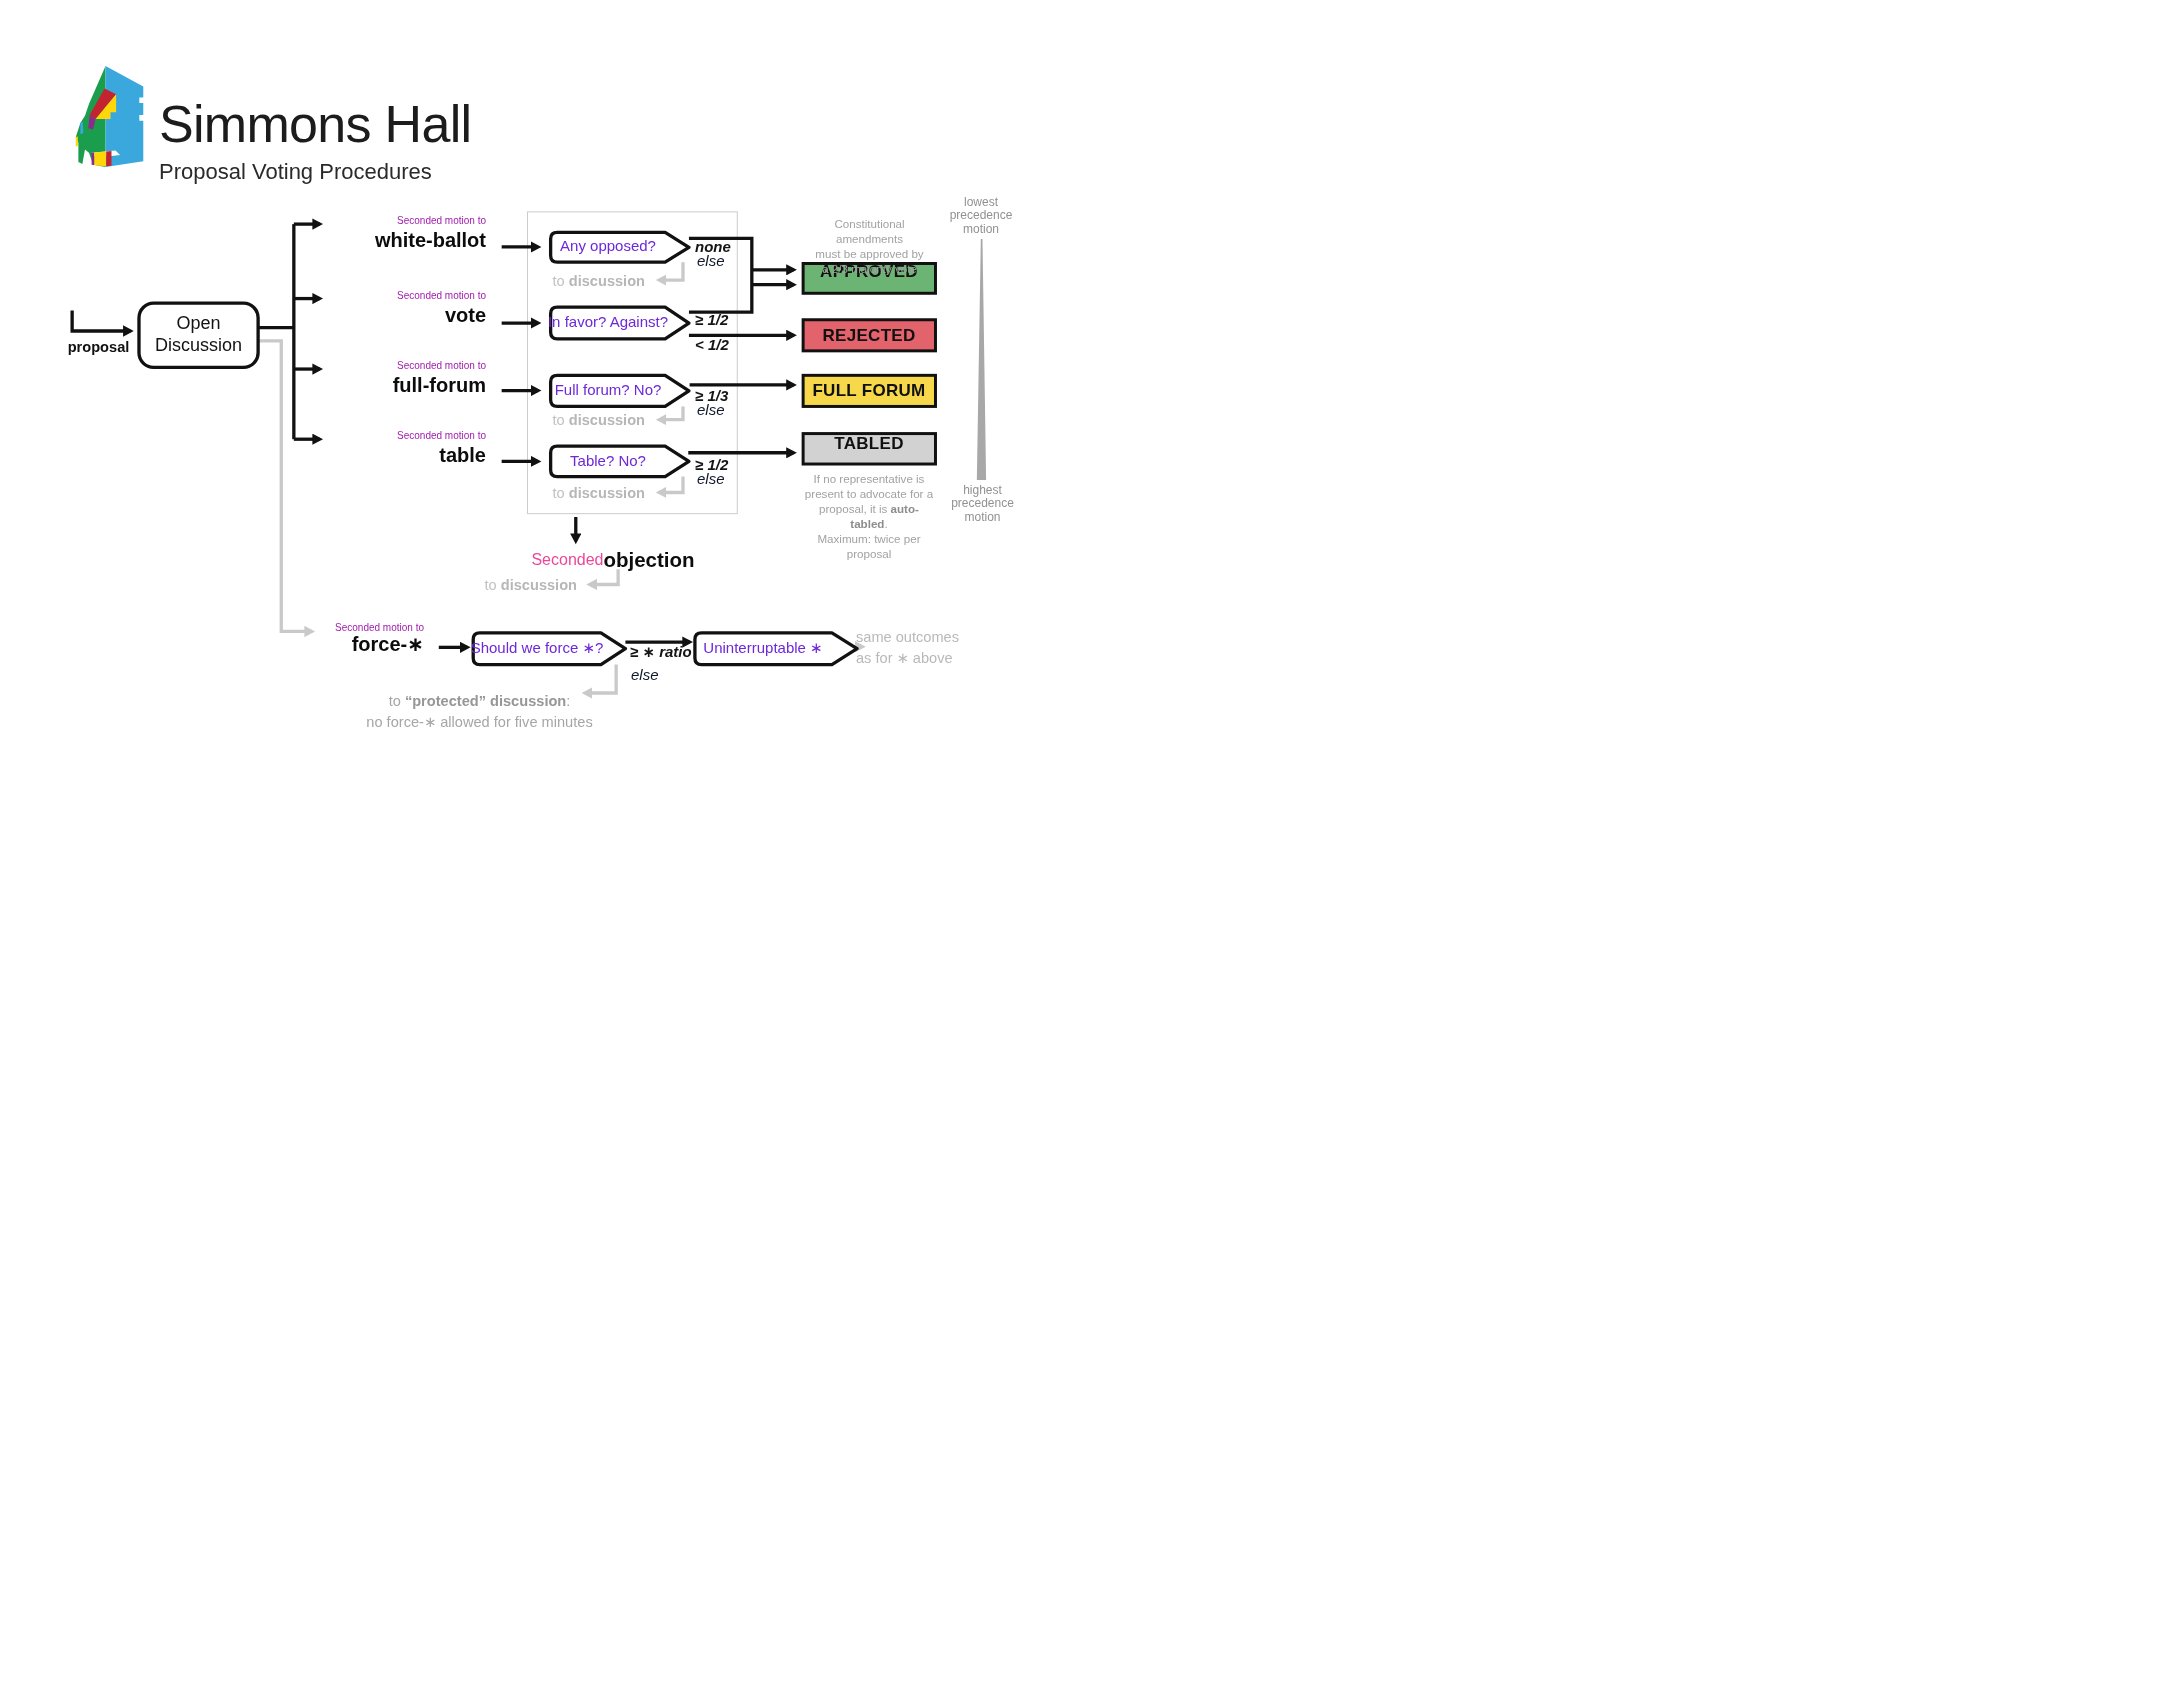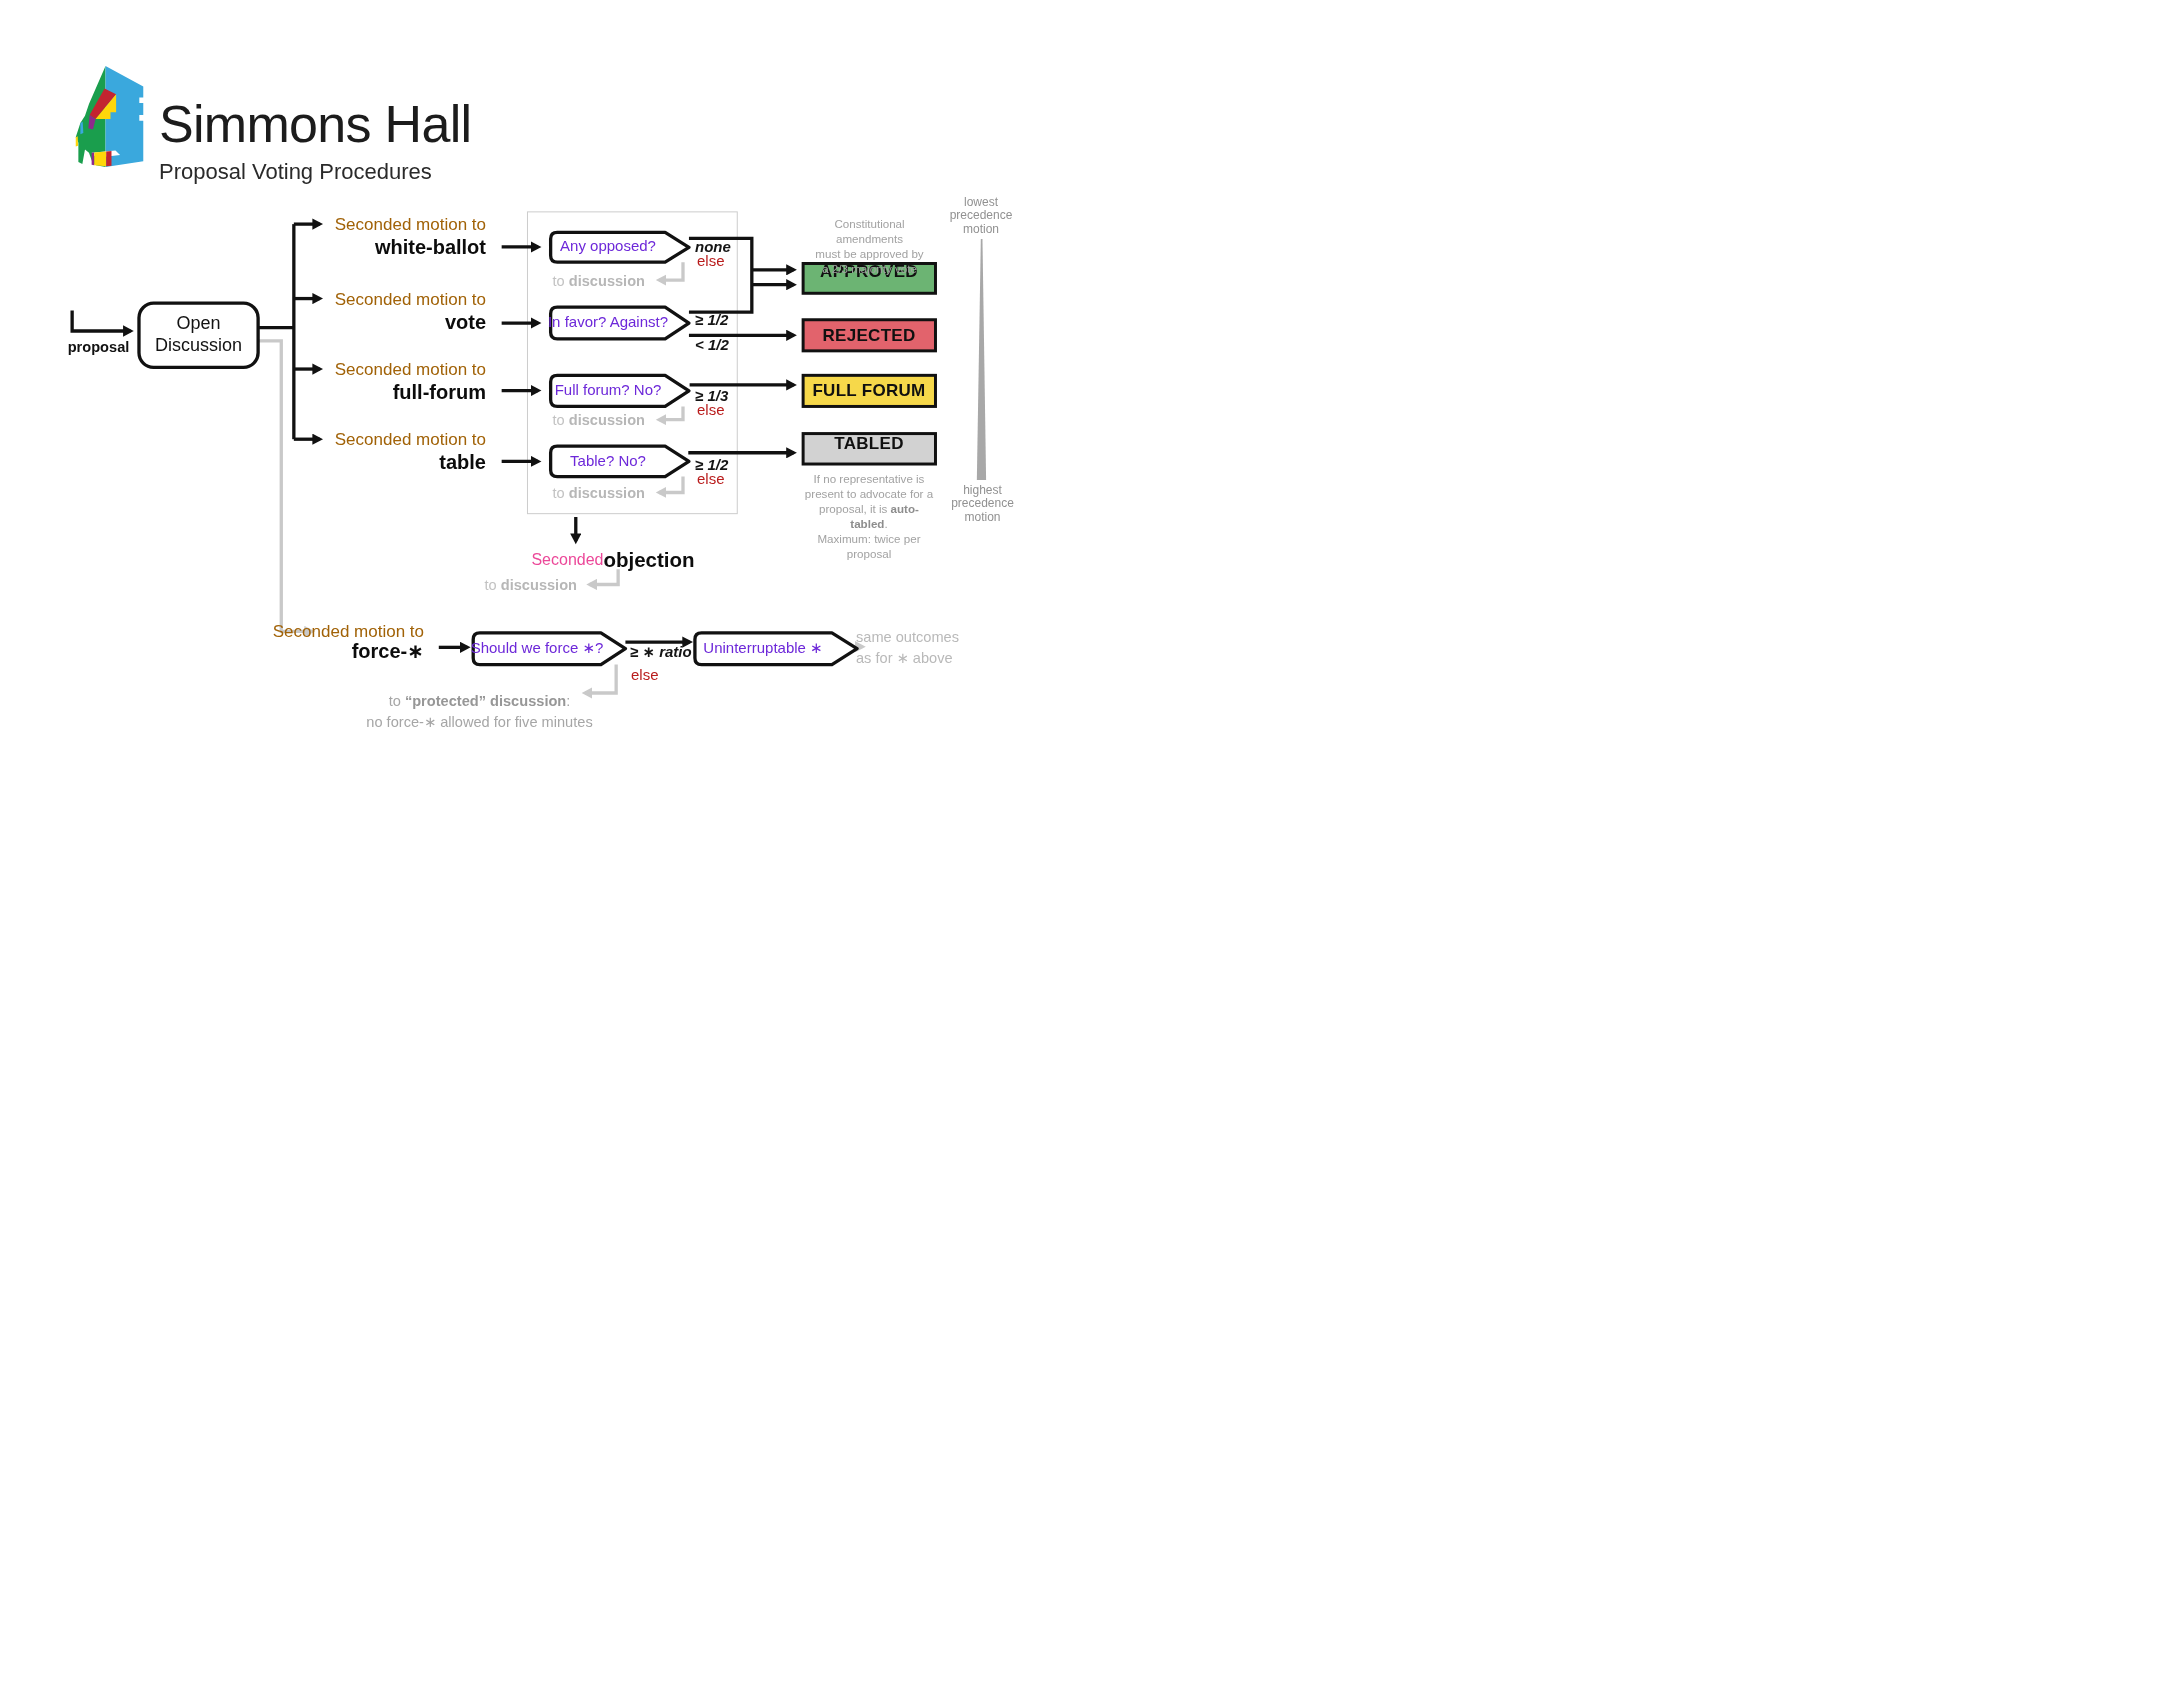--- a/index.html
+++ b/index.html
@@ -7,25 +7,25 @@
        font-family:"Liberation Sans","DejaVu Sans",sans-serif;color:#111;}
   .abs{position:absolute;}
   #lines{position:absolute;left:0;top:0;z-index:1;}
   .txt{position:absolute;z-index:3;white-space:nowrap;}
   .center{display:flex;align-items:center;justify-content:center;text-align:center;}
   .rt{text-align:right;}
   .title{font-size:52px;font-weight:300;letter-spacing:-0.7px;color:#1c1c1c;line-height:1;}
   .subtitle{font-size:22px;font-weight:400;color:#2a2a2a;line-height:1;}
   .startlabel{font-size:14.6px;font-weight:700;text-align:center;}
   .nodetext{font-size:18px;line-height:1.22;color:#131313;}
-  .b-line1{font-size:17px;line-height:1;color:#a16207;}
+  .b-line1{font-size:10px;line-height:1;color:#a21caf;}
   .b-line2{font-size:20px;line-height:1;font-weight:700;color:#0c0c0c;margin-top:4px;}
   .question{font-size:15px;color:#6d28d9;line-height:1.1;}
   .val{font-size:15px;font-weight:700;font-style:italic;color:#151515;line-height:1;}
-  .else{font-size:15px;color:#b91c1c;line-height:1;}
+  .else{font-size:15px;font-style:italic;color:#0f172a;line-height:1;}
   .todisc{font-size:14.6px;color:#c2c2c2;line-height:1;}
   .todisc b{color:#b7b7b7;}
   .outcome{font-size:17px;font-weight:700;color:#101010;letter-spacing:0.3px;}
   .note{font-size:11.6px;line-height:1.3;color:#a2a2a2;text-align:center;white-space:normal;}
   .prec{font-size:12px;line-height:1.12;color:#919191;text-align:center;}
   .obj-reg{font-size:16px;color:#ec4899;}
   .obj-bold{font-size:20.5px;font-weight:700;color:#0d0d0d;}
   .grayline2{font-size:14.6px;line-height:1.43;color:#a6a6a6;text-align:center;white-space:normal;}
   .lightgray2{font-size:14.6px;line-height:1.43;color:#b9b9b9;text-align:left;white-space:normal;}
 </style>

